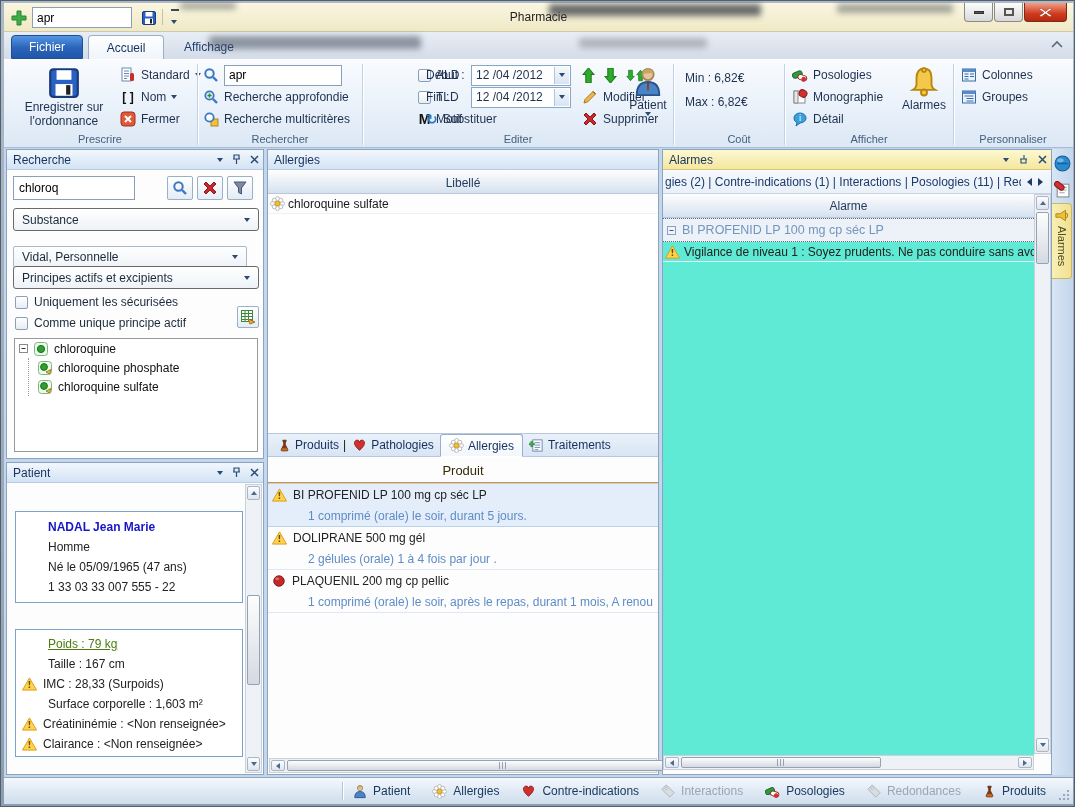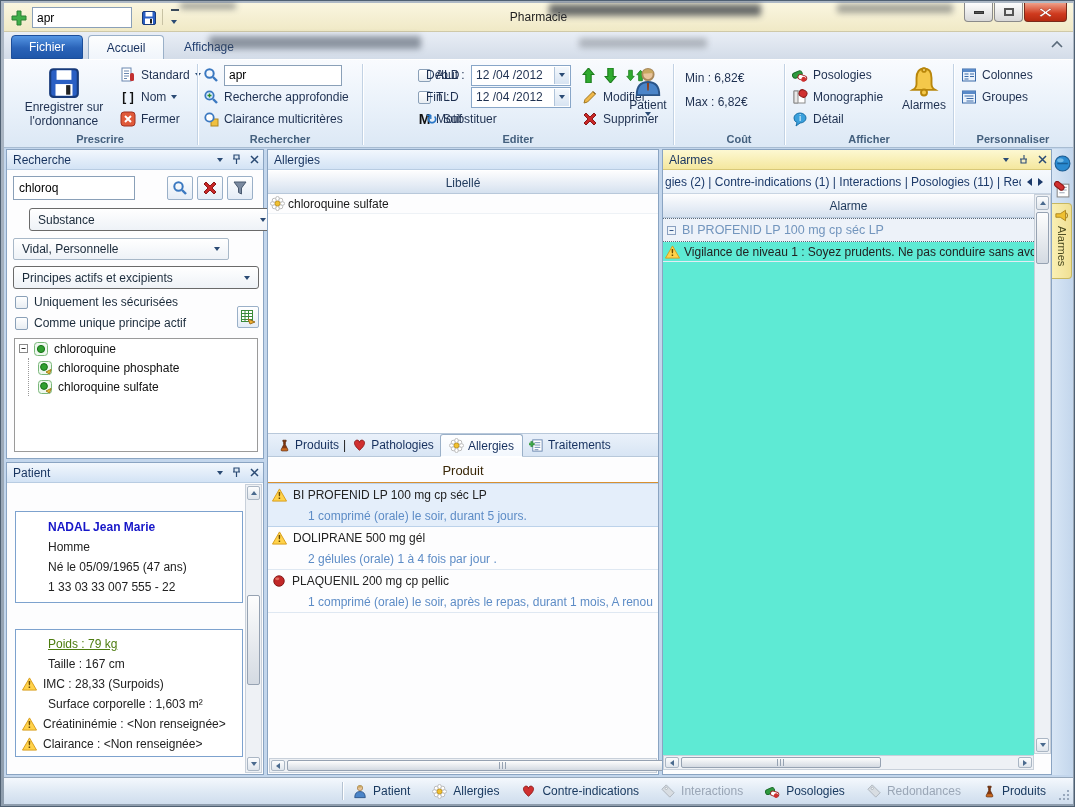--- a/index.html
+++ b/index.html
@@ -22,21 +22,21 @@
   
   #tabrow { left:0; top:29px; width:1069px; height:27px; background:linear-gradient(#e9eef6,#d3dce8); }
   .tab-fichier { position:absolute; left:7px; top:3px; width:72px; height:24px; background:linear-gradient(#5596e4,#2a63b8 55%,#1f57aa); border:1px solid #1c4e9a; border-radius:4px 4px 0 0; color:#fff; display:flex; align-items:center; justify-content:center; }
   .tab { position:absolute; top:3px; height:24px; padding:0 16px; display:flex; align-items:center; justify-content:center; color:#1e3c6e; }
   .tab.active { background:linear-gradient(#fdfefe,#f0f5fb); border:1px solid #9ab0c8; border-bottom:none; border-radius:4px 4px 0 0; color:#16305e; }
   .rib-collapse { position:absolute; right:10px; top:8px; width:12px; height:8px; }
 
   
   #ribbon { left:0; top:56px; width:1069px; height:89px; background:linear-gradient(#f9fbfe,#e9f1fa 55%,#dce8f5); border-top:1px solid #fff; border-bottom:1px solid #a8bcd2; }
   .rgroup { position:absolute; top:0; height:87px; }
-  .rgroup .glabel { position:absolute; left:0; right:0; bottom:2px; text-align:center; font-size:11px; color:#44607e;font-weight:bold; }
+  .rgroup .glabel { position:absolute; left:0; right:0; bottom:2px; text-align:center; font-size:11px; color:#44607e; }
   .gsep { position:absolute; top:4px; bottom:2px; width:1px; background:#c2d2e4; box-shadow:1px 0 0 #ffffff; }
   .bigbtn { display:flex; flex-direction:column; align-items:center; text-align:center; color:#1e3050; padding-top:4px; }
   .smallrow { display:flex; align-items:center; gap:5px; height:22px; color:#1e3050; white-space:nowrap; }
   .ic16 { width:16px; height:16px; flex:0 0 16px; }
   .tri { width:0; height:0; border-left:3.5px solid transparent; border-right:3.5px solid transparent; border-top:4px solid #2a4a74; display:inline-block; }
   .checkbox { width:13px; height:13px; background:linear-gradient(#fff,#e8edf2); border:1px solid #8aa0b8; border-radius:2px; display:inline-block; }
   .datebox { width:100px; height:21px; background:#fff; border:1px solid #88a6c8; display:flex; align-items:center; padding:0 4px; position:relative; }
   .datebox .dbtn { position:absolute; right:1px; top:1px; bottom:1px; width:15px; background:linear-gradient(#f4f8fc,#d8e4f2); border-left:1px solid #b0c4da; display:flex; align-items:center; justify-content:center; }
   .rib-input { width:118px; height:21px; border:1px solid #8aa0b8; background:#fff; padding:2px 4px; font:12px "Liberation Sans",sans-serif; }
 
@@ -206,21 +206,21 @@
                 <path d="M4.5 6.5h4M6.5 4.5v4" stroke="#2a8a2a" stroke-width="1.4"></path>
                 <path d="M10 10l4 4" stroke="#3a78c0" stroke-width="2.4"></path>
               </svg>
           <span>Recherche approfondie</span>
         </div>
         <div class="smallrow">
           <svg class="ic16" viewBox="0 0 16 16">
                 <rect x="8" y="8" width="7" height="7" fill="#f0c040" stroke="#b08820"></rect>
                 <circle cx="6.5" cy="6.5" r="4.2" fill="#fff" stroke="#3a78c0" stroke-width="1.8"></circle>
               </svg>
-          <span>Clairance multicritères</span>
+          <span>Recherche multicritères</span>
         </div>
       </div>
       <div class="glabel">Rechercher</div>
     </div>
     <div class="gsep" style="left:358px;"></div>
 
     <div class="rgroup" style="left:360px;width:308px;">
       <div class="abs" style="left:6px;top:4px;margin-left:48px;">
         <div class="smallrow">
               <span class="checkbox"></span>
@@ -401,25 +401,25 @@
     <div class="sqbtn abs" style="left:190px;top:26px;">
       <svg class="ic16" viewBox="0 0 16 16">
             <path d="M2 4 L4 2 L8 6 L12 2 L14 4 L10 8 L14 12 L12 14 L8 10 L4 14 L2 12 L6 8 Z" fill="#c82828" stroke="#8a1818"></path>
           </svg>
     </div>
     <div class="sqbtn abs" style="left:220px;top:26px;">
       <svg class="ic16" viewBox="0 0 16 16">
             <path d="M2 2 H14 L9.5 8 V14 L6.5 12.5 V8 Z" fill="#7a8aa0" stroke="#4a5a70"></path>
           </svg>
     </div>
-    <div class="dd strong" style="left:6px;top:58px;width:246px;margin-left:16px;">
+    <div class="dd strong" style="left:6px;top:58px;width:246px;">
           <span>Substance</span>
           <span class="dar tri"></span>
         </div>
-    <div class="dd lite" style="left:6px;top:88px;width:216px;height:22px;text-align:center;">
+    <div class="dd lite" style="left:6px;top:96px;width:234px;height:22px;text-align:center;">
           <span>Vidal, Personnelle</span>
           <span class="dar tri"></span>
         </div>
     <div class="dd strong" style="left:6px;top:116px;width:246px;">
           <span>Principes actifs et excipients</span>
           <span class="dar tri"></span>
         </div>
     <div class="cbrow" style="left:8px;top:145px;">
           <span class="checkbox"></span>
           <span>Uniquement les sécurisées</span>

